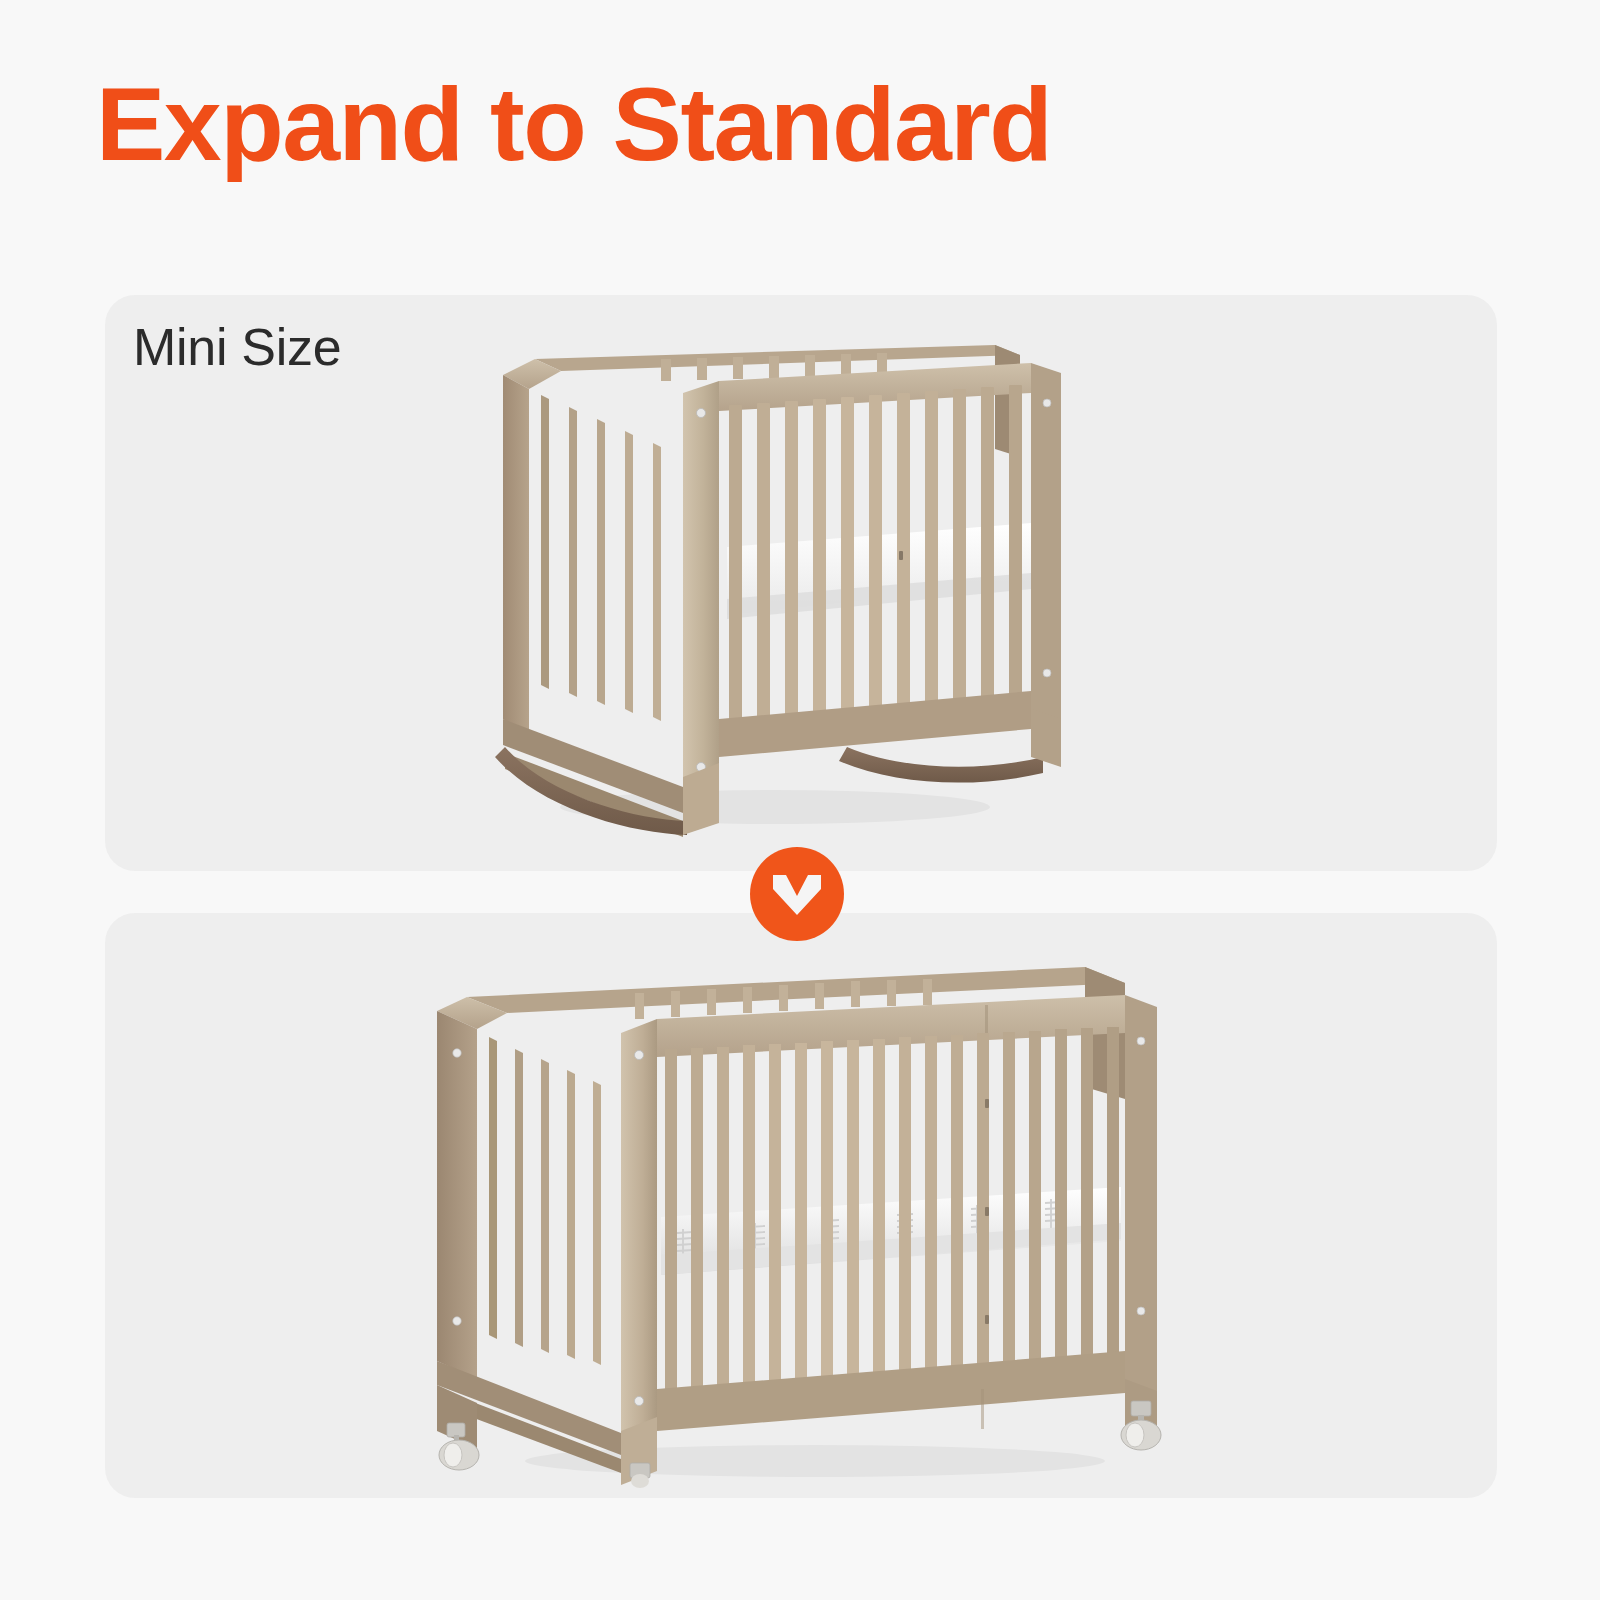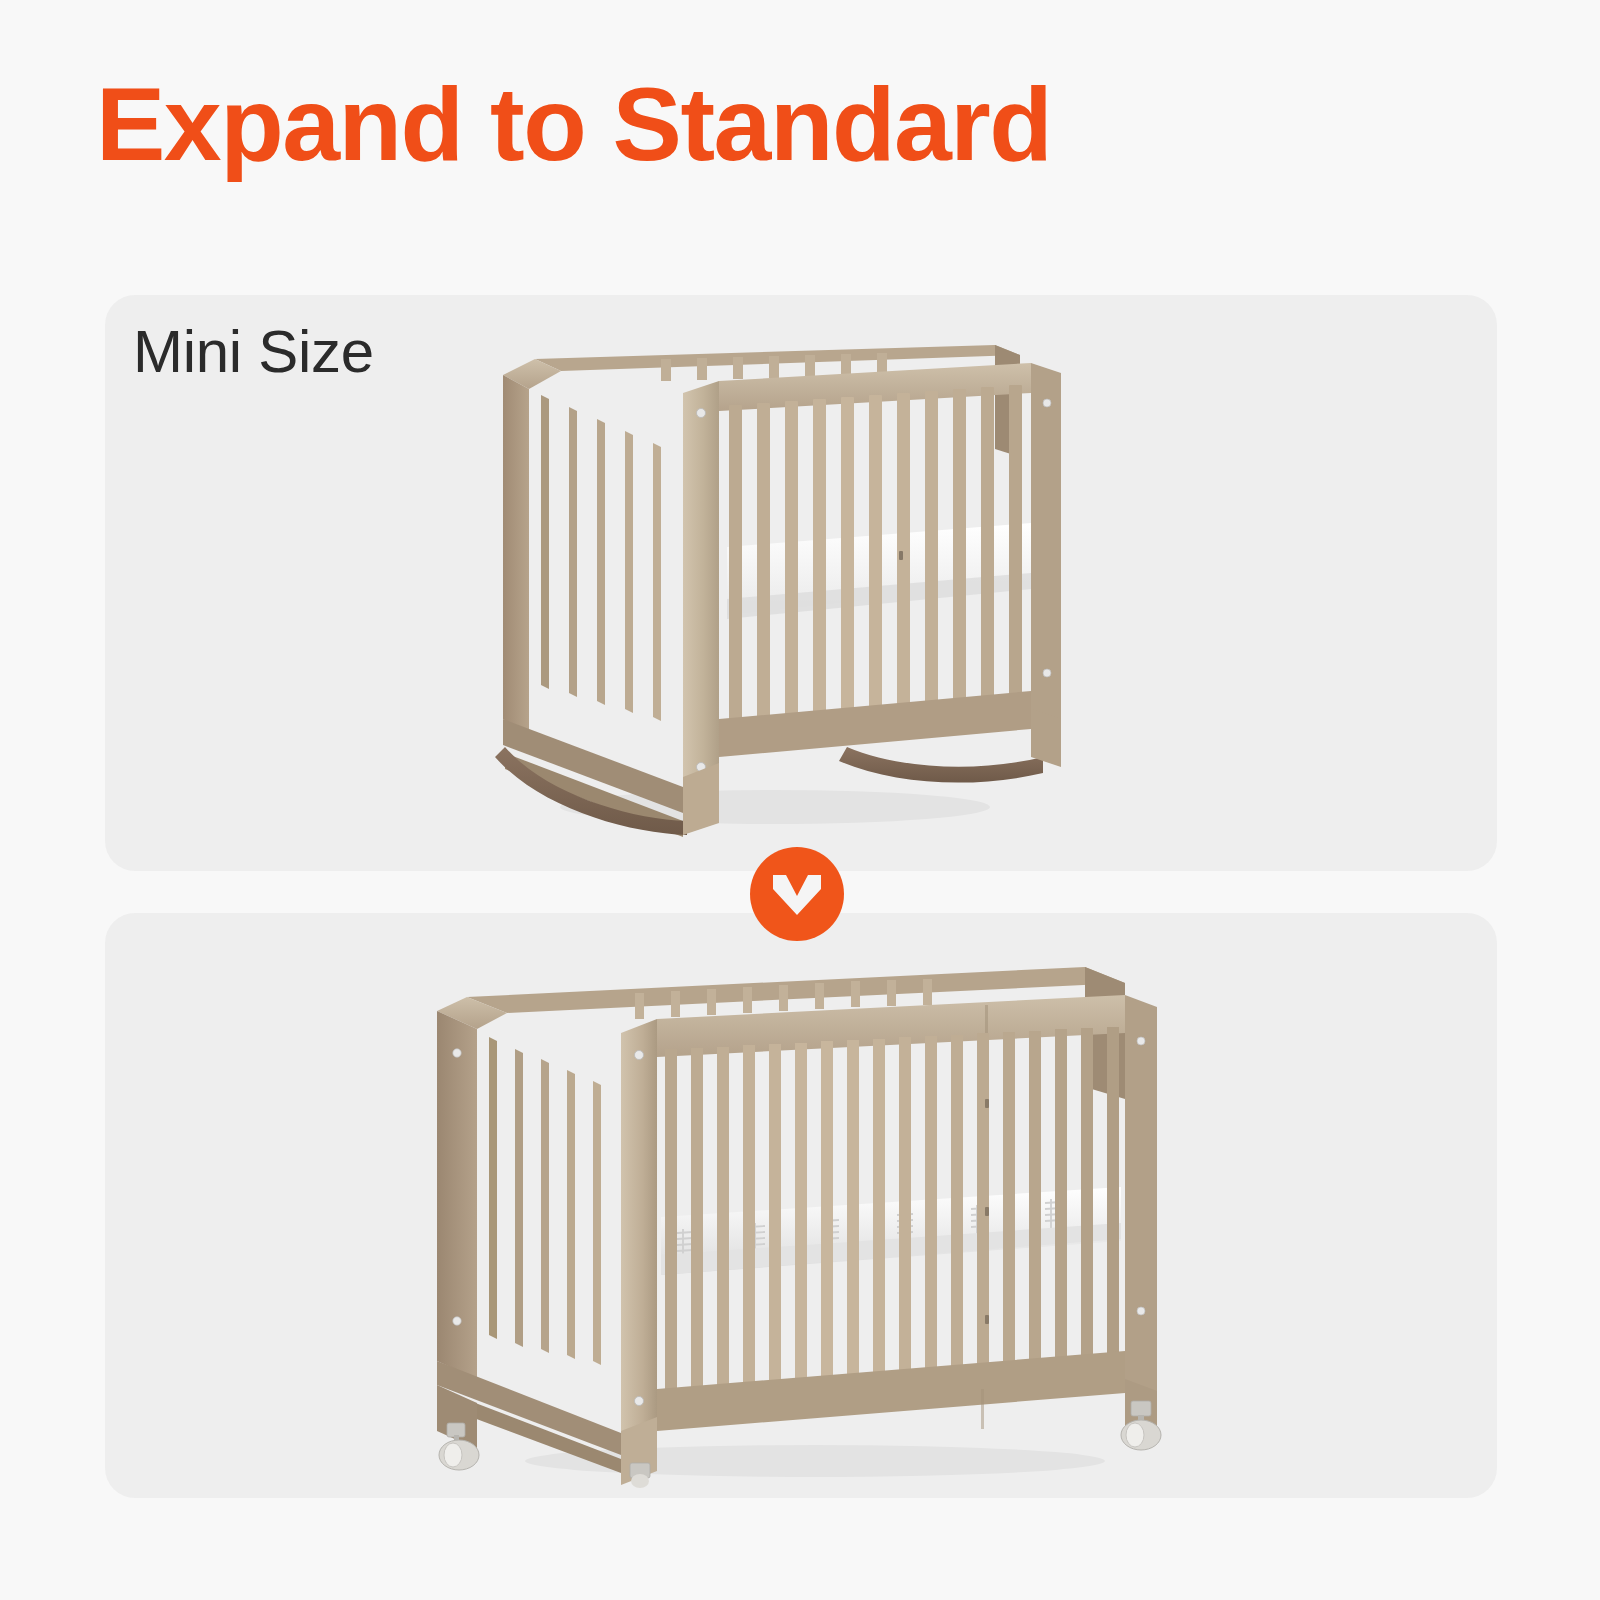--- a/index.html
+++ b/index.html
@@ -24,21 +24,21 @@
   
   .card{
     position:absolute; left:105px; width:1392px;
     background:#eeeeee; border-radius:30px;
   }
   #card-mini{ top:295px; height:576px; }
   #card-standard{ top:913px; height:585px; }
 
   .card-label{
     position:absolute; left:28px; top:22px;
-    font-size:60px; font-weight:normal; color:#2b2b2b;
+    font-size:52px; font-weight:normal; color:#2b2b2b;
     letter-spacing:-0.3px; white-space:nowrap;
   }
 
   
   .connector{
     position:absolute; left:750px; top:847px;
     width:94px; height:94px; border-radius:50%;
     background:#f0551a;
     z-index:20;
     display:flex; align-items:center; justify-content:center;

